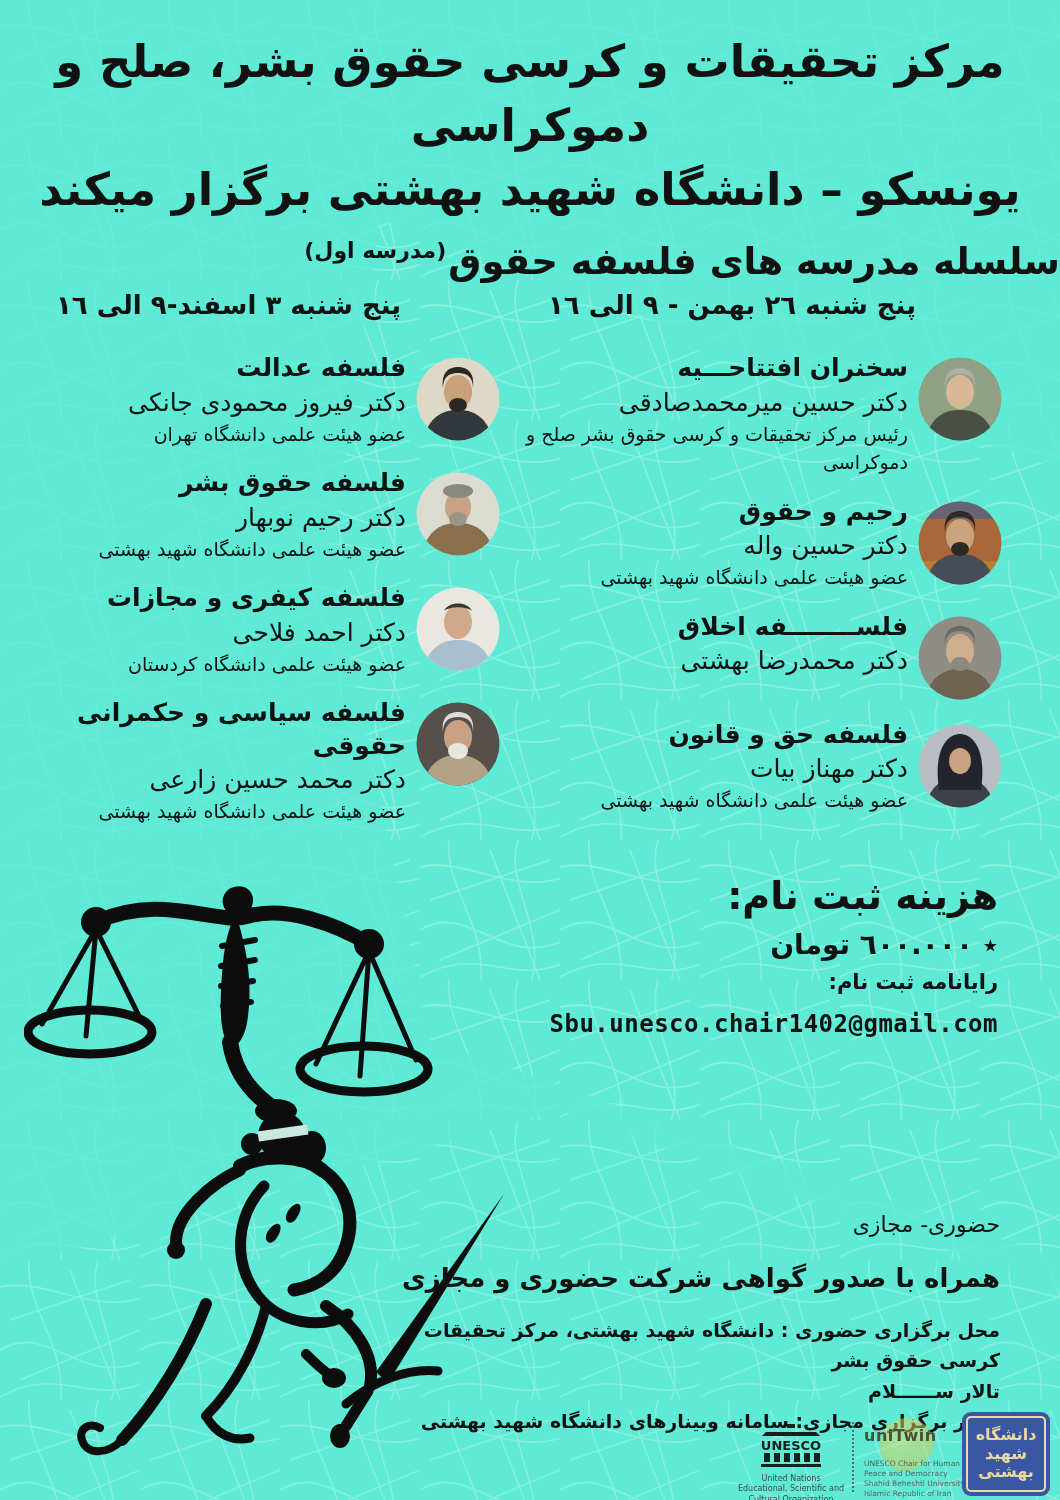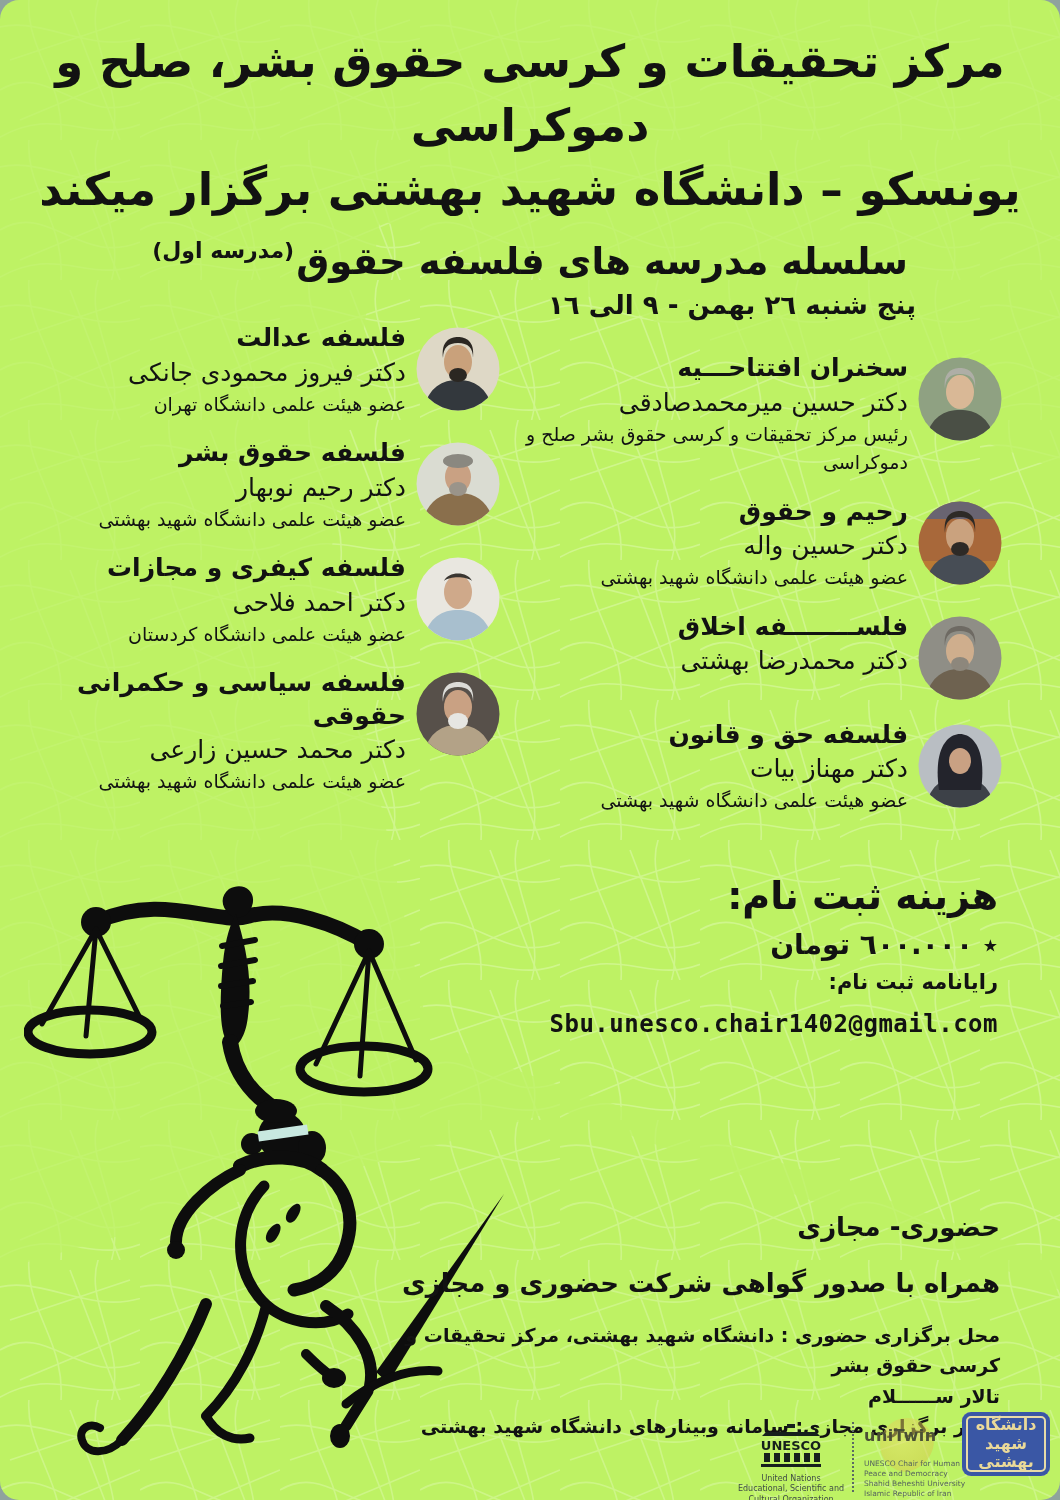--- a/index.html
+++ b/index.html
@@ -1,26 +1,26 @@
 <!DOCTYPE html>
 <html lang="fa" dir="rtl"><head>
 <meta charset="utf-8">
 <style>
   html,body{margin:0;padding:0;background:#8fa39d;}
   .poster{
     position:relative; width:1060px; height:1500px; margin:0 auto;
-    background:#bef264; overflow:hidden;
-    font-family:"DejaVu Sans", sans-serif; color:#121212; direction:rtl;border-radius:19px;
+    background:#5eead4; overflow:hidden;
+    font-family:"DejaVu Sans", sans-serif; color:#121212; direction:rtl;
   }
   .texture{position:absolute; inset:0; pointer-events:none;}
 
   
   .title-block{position:absolute; top:30px; left:0; right:0; text-align:center;}
   .title-line{font-size:45px; font-weight:bold; line-height:1.42; letter-spacing:-0.5px;}
-  .subtitle-line{margin-top:16px; font-size:37px; font-weight:bold;}
+  .subtitle-line{margin-top:16px; font-size:37px; font-weight:bold;text-align:right;}
   .subtitle-note{font-size:22px; font-weight:bold; vertical-align:16px; margin-right:2px;}
 
   
   .col{position:absolute; top:290px;}
   .col-first{right:58px; width:482px;}
   .col-second{right:560px; width:480px;}
   .session-header{font-size:26px; font-weight:bold; text-align:right;}
   .col-first .session-header{margin-left:28px; text-align:left;}
   .col-first .session-header{text-align:left;}
   .col-second .session-header{margin-left:36px; text-align:left;}
@@ -46,42 +46,42 @@
   
   .registration{position:absolute; right:62px; top:874px; text-align:right;}
   .reg-heading{font-size:38px; font-weight:bold; margin-bottom:10px;}
   .reg-fee{font-size:28px; font-weight:bold; margin-bottom:9px;}
   .reg-email-label{font-size:21px; font-weight:bold; margin-top:0;}
   .reg-email{font-family:"DejaVu Sans Mono", monospace; font-size:24px; font-weight:bold;
              direction:ltr; margin-top:16px; letter-spacing:0.5px;}
 
   
   .attendance{position:absolute; right:60px; top:1212px; width:660px; text-align:right;}
-  .att-mode{font-size:26px; font-weight:bold; margin-bottom:26px;}
+  .att-mode{font-size:22px; font-weight:normal; margin-bottom:26px;}
   .att-cert{font-size:26px; font-weight:bold; margin-bottom:22px;margin-top:16px;}
   .att-venue{font-size:19px; font-weight:bold; line-height:1.6;}
   .att-hall{font-size:19px; font-weight:bold; line-height:1.6;}
   .att-virtual{font-size:19px; font-weight:bold; line-height:1.6;}
 
   
   .justice{position:absolute; left:24px; top:884px; width:500px; height:600px;}
 
   
   .footer{position:absolute; left:0; top:1408px; width:1060px; height:92px; direction:ltr;}
   .unesco{position:absolute; left:737px; top:16px; width:108px; text-align:center; color:#3f4b46;}
   .unesco .caption{font-size:8px; line-height:1.3; margin-top:2px;}
   .sep{position:absolute; left:852px; top:14px; height:70px; border-left:2px dotted #5a6a64;}
   .unitwin{position:absolute; left:864px; top:18px; width:128px; color:#57655f;}
   .unitwin .globe{position:absolute; left:16px; top:-8px; width:54px; height:54px; border-radius:50%;
                   background:radial-gradient(circle at 40% 40%, #ecdf6a, #d8c94e 70%, transparent 72%);
                   opacity:.5;}
   .unitwin .wordmark{position:relative; font-size:16px; font-weight:bold; color:#4a4f35;
                      border-bottom:0; letter-spacing:0.5px;}
   .unitwin .caption{position:relative; font-size:7.5px; line-height:1.35; margin-top:14px;}
-  .sbu{position:absolute; left:962px; top:4px; width:88px; height:64px; background:#3a57a5;
+  .sbu{position:absolute; left:962px; top:4px; width:88px; height:84px; background:#3a57a5;
        border-radius:9px; box-shadow:inset 0 0 0 4px #3a57a5, inset 0 0 0 6px #e7dba8;
        display:flex; flex-direction:column; align-items:center; justify-content:center;
        color:#ead999; font-weight:bold; text-align:center; direction:rtl;}
   .sbu div{font-size:16px; line-height:1.15;}
 </style>
 </head>
 <body>
 
 <div class="poster">
 
@@ -199,20 +199,21 @@
           <div class="entry-title">فلسفه حق و قانون</div>
           <div class="entry-name">دکتر مهناز بیات</div>
           <div class="entry-role">عضو هیئت علمی دانشگاه شهید بهشتی</div>
         </div>
       </div>
 
     </div>
   </div>
 
   <div class="col col-second">
+    <div class="session-header">پنج شنبه ٣ اسفند-٩ الی ١٦</div>
     <div class="entries">
 
       <div class="entry">
         <svg class="avatar av5" viewBox="0 0 84 84">
           <defs>
               <clipPath id="avc5">
                 <circle cx="42" cy="42" r="41.5"></circle>
               </clipPath>
             </defs>
           <g clip-path="url(#avc5)">

